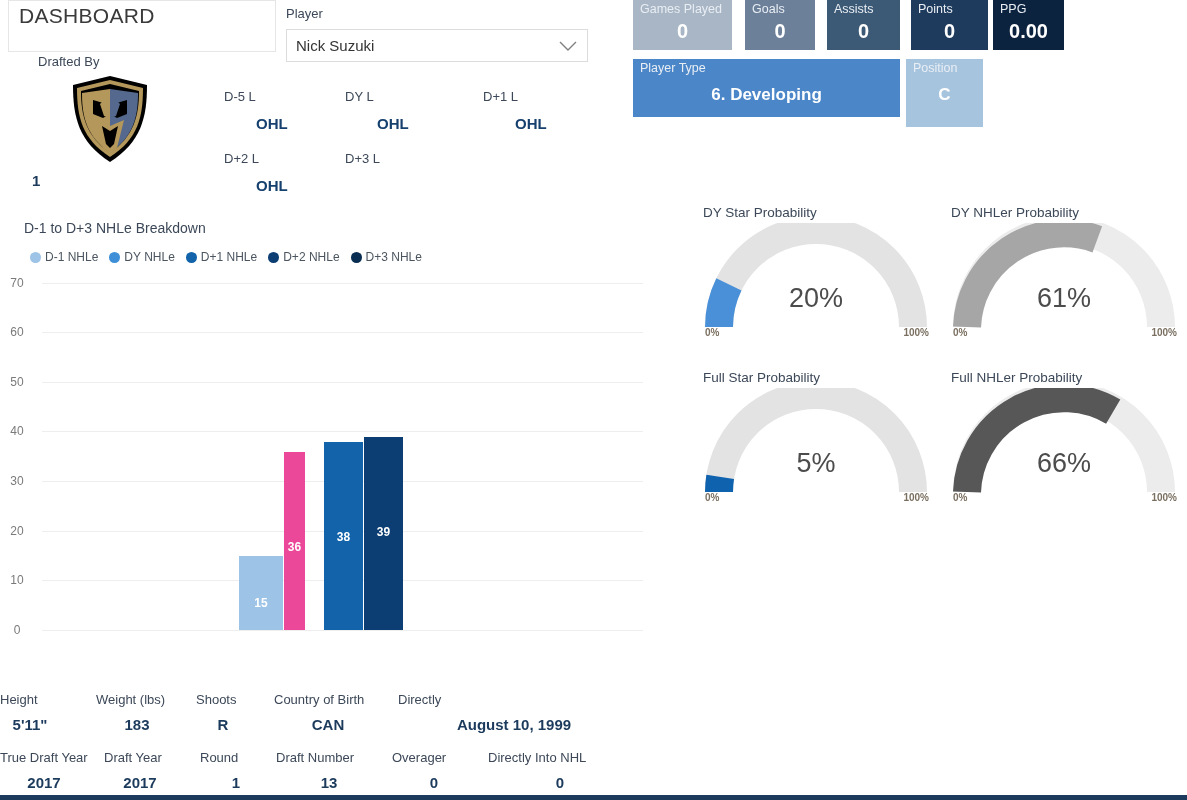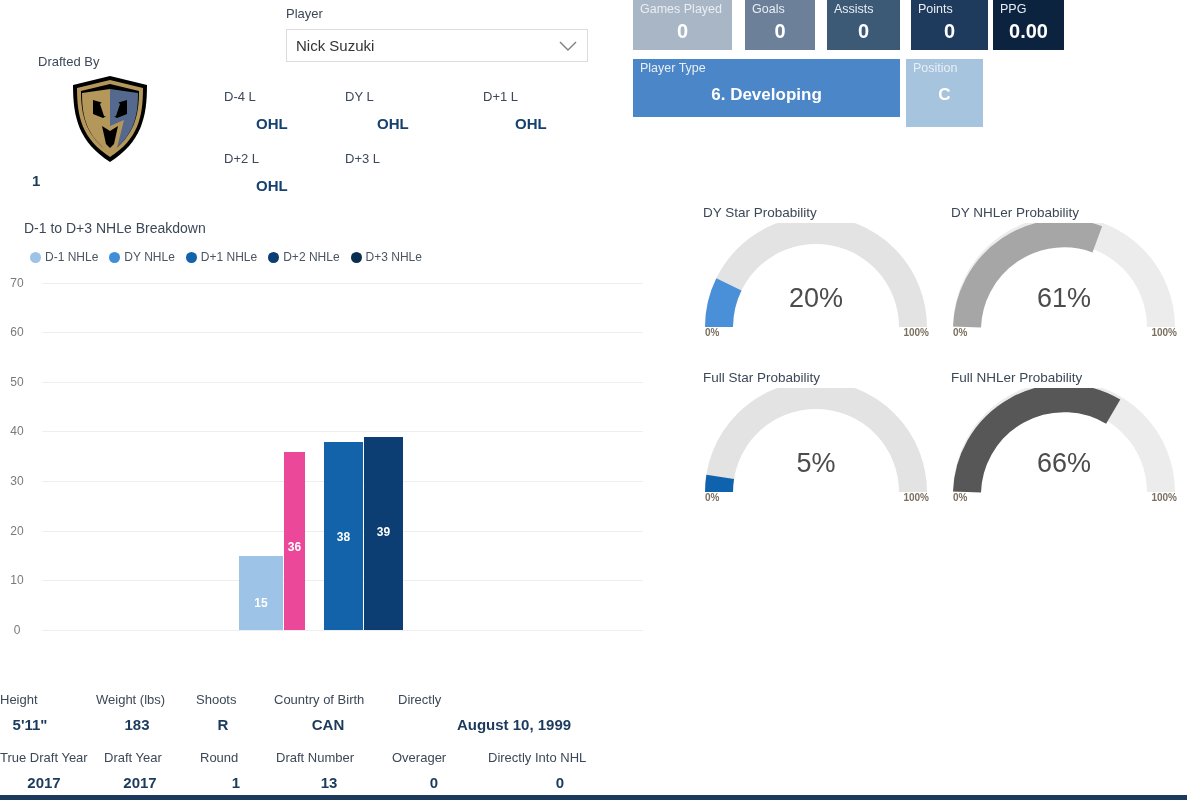--- a/index.html
+++ b/index.html
@@ -96,20 +96,23 @@
   .stat .k{ font-size:13px; color:#3c4858; white-space:nowrap; }
   .stat .v{ font-size:15px; color:#1b3a5c; font-weight:700; text-align:center; margin-top:9px; }
 
   .footer-bar{ position:absolute; left:0; bottom:0; width:1187px; height:5px; background:#1b3a5c; }
 </style>
 </head>
 <body>
 
 <div id="root">
 
+  <div class="title-card">
+    <div class="t">DASHBOARD</div>
+  </div>
 
   <div class="lbl slicer-label">Player</div>
   <div class="slicer">
     <span class="sv">Nick Suzuki</span>
     <span class="chev">
       <svg width="18" height="11" viewBox="0 0 18 11">
           <path d="M1 1 L9 9 L17 1" stroke="#808080" stroke-width="1.4" fill="none"></path>
         </svg>
     </span>
   </div>
@@ -125,21 +128,21 @@
       <path d="M24 26 L41 31 L58 26 L58 40 L48 44 L41 40 L34 44 L24 40 Z" fill="#000000"></path>
       <path d="M27 46 L41 52 L55 46 L48 74 L41 80 L34 74 Z" fill="#b4975a"></path>
       <path d="M33 52 L41 57 L49 52 L45 70 L41 74 L37 70 Z" fill="#000000"></path>
       <path d="M41 20 L41 44 L35 42 L31 30 Z" fill="#b4975a"></path>
       <path d="M41 20 L41 44 L47 42 L51 30 Z" fill="#54698d"></path>
     </svg>
   </div>
   <div class="pick-num">1</div>
 
   <div class="lg" style="left:224px; top:89px;">
-    <div class="k">D-4 L</div>
+    <div class="k">D-5 L</div>
     <div class="v">OHL</div>
   </div>
   <div class="lg" style="left:345px; top:89px;">
     <div class="k">DY L</div>
     <div class="v">OHL</div>
   </div>
   <div class="lg" style="left:483px; top:89px;">
     <div class="k">D+1 L</div>
     <div class="v">OHL</div>
   </div>

